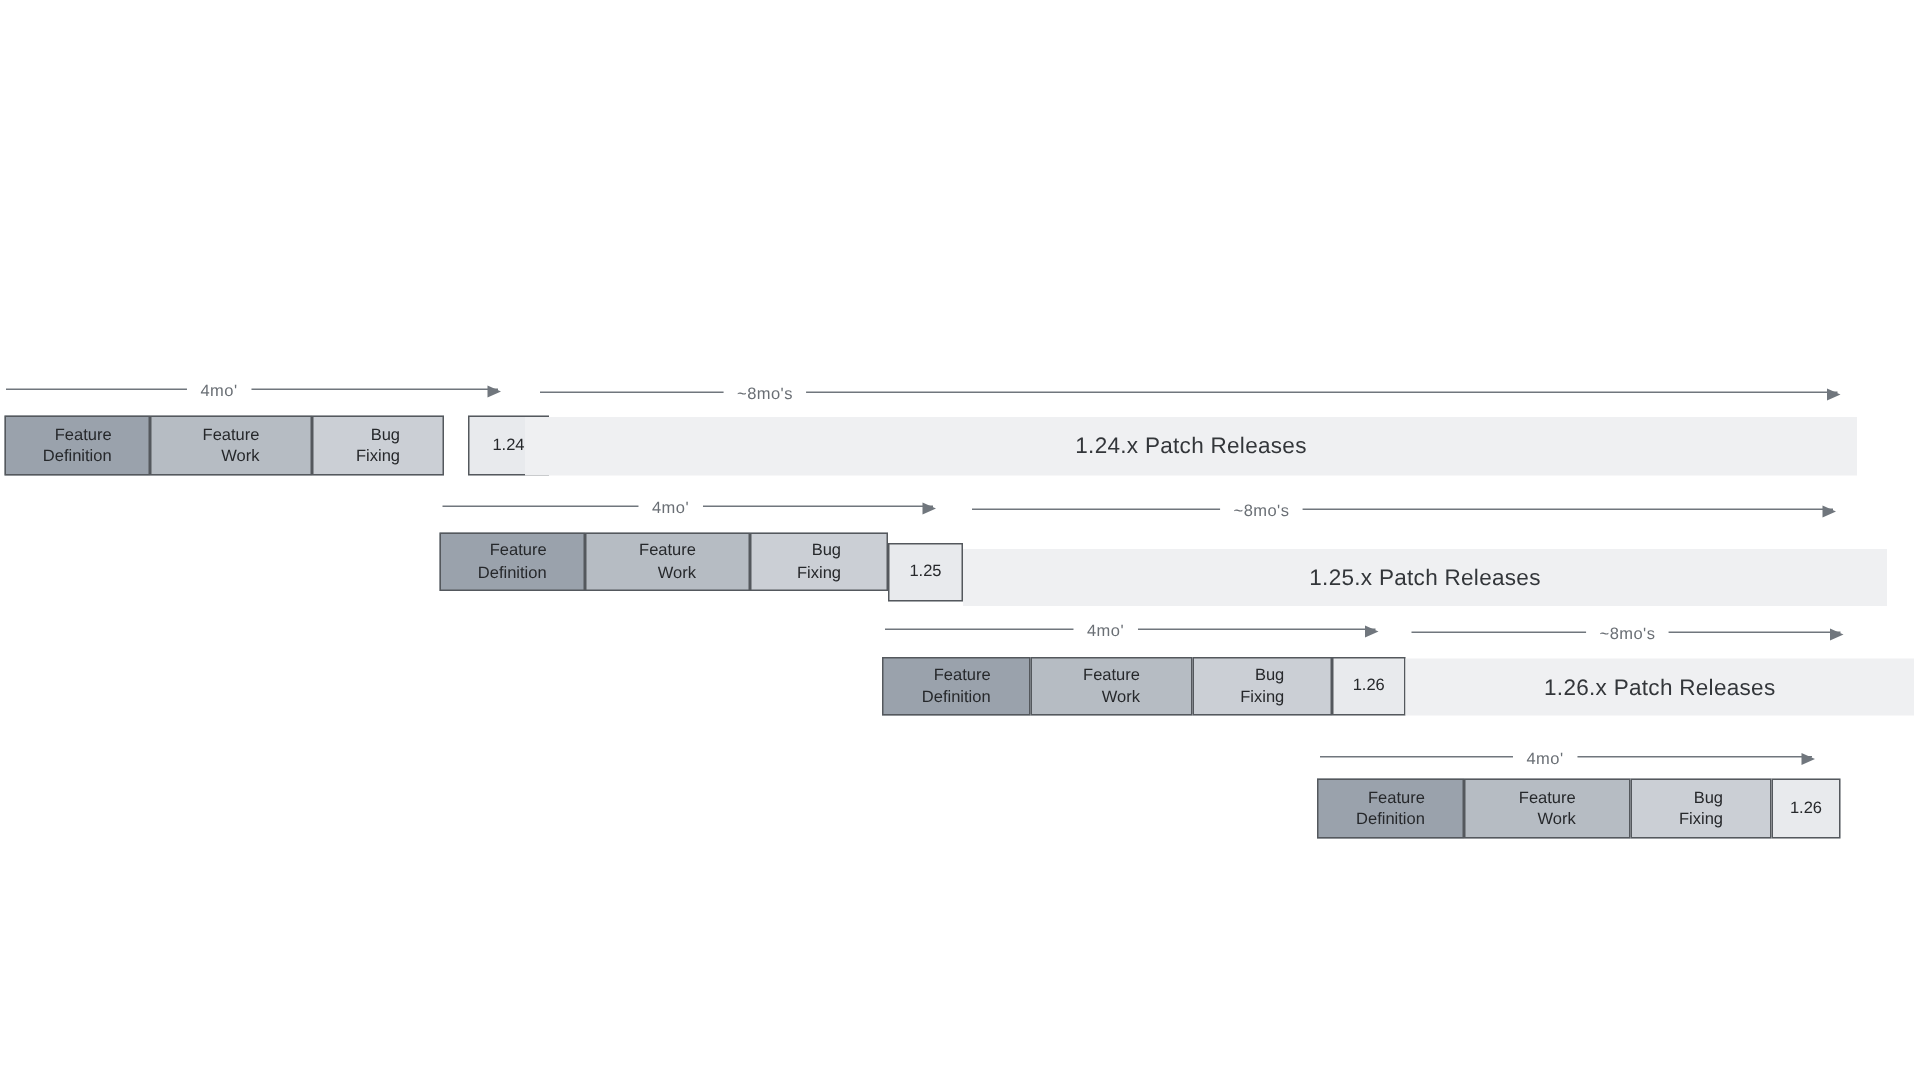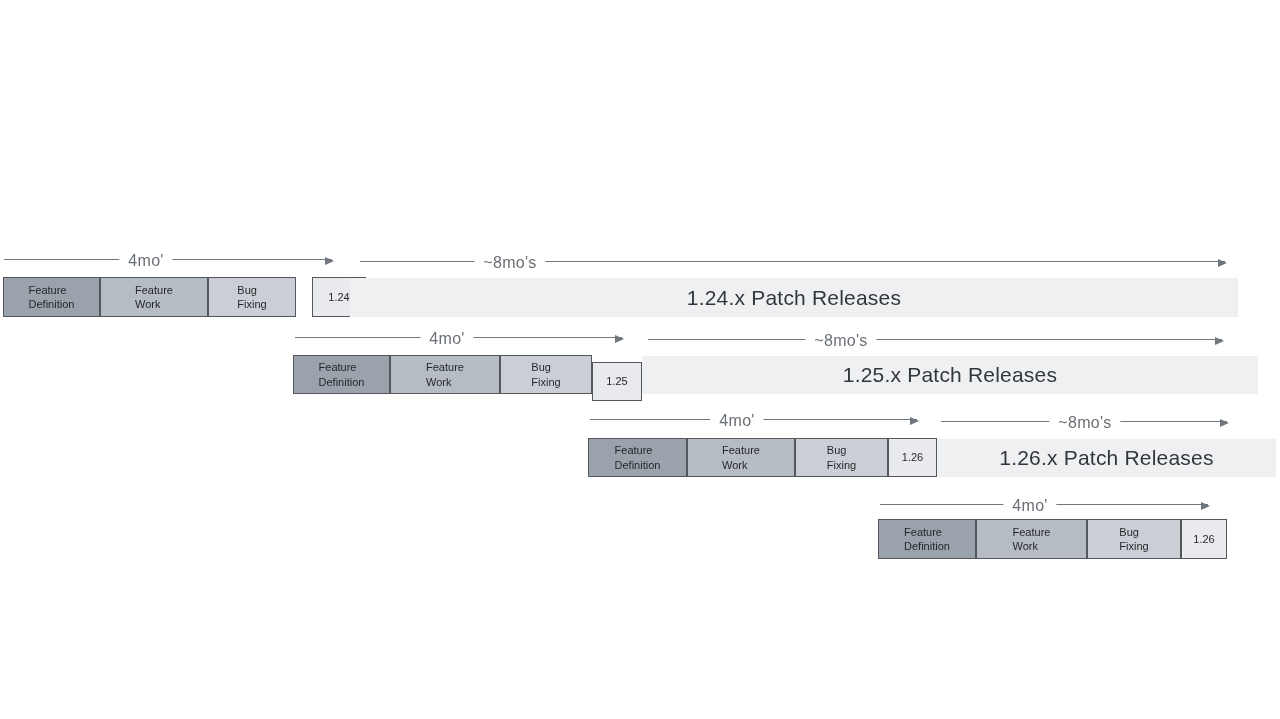--- a/index.html
+++ b/index.html
@@ -9,39 +9,39 @@
   }
   
   .tl-arrow { position:absolute; height:0; border-top:1.5px solid var(--arrow); }
   .tl-arrow .head {
     position:absolute; right:-2px; top:-3.5px; width:0; height:0;
     border-top:4px solid transparent; border-bottom:4px solid transparent;
     border-left:9px solid var(--arrow);
   }
   .tl-arrow .lbl {
     position:absolute; top:0.75px; transform:translate(-50%,-50%);
-    background:#ffffff; padding:0 9px; font-size:16px; letter-spacing:0.3px;
+    background:#ffffff; padding:0 9px; font-size:11px; letter-spacing:0.3px;
     color:var(--arrow_label); white-space:nowrap;
   }
   
   .pbox {
     position:absolute; box-sizing:border-box; border:1.5px solid var(--box_border);
     display:flex; align-items:center; justify-content:center;
     font-size:11px; line-height:1.3; color:var(--box_text); text-align:center;
   }
-  .pbox .wrap { width:min-content; text-align:left; }
+  .pbox .wrap { width:min-content; text-align:right; }
   .fd  { background:var(--feature_definition); }
   .fw  { background:var(--feature_work); }
   .bf  { background:var(--bug_fixing); }
   .ver { background:var(--version_box); }
   
   .band {
     position:absolute; background:var(--patch_band);
     display:flex; align-items:center; justify-content:center;
-    font-size:21px; color:var(--band_text); letter-spacing:0.2px;
+    font-size:15px; color:var(--band_text); letter-spacing:0.2px;
   }
 </style>
 </head>
 <body>
 
 <div class="page">
 
   <div>
     <div class="tl-arrow" style="left:4px;top:259px;width:328px;">
       <span class="head"></span>
@@ -82,21 +82,21 @@
     </div>
     <div class="pbox fw" style="left:390px;top:355px;width:110px;height:39px;">
       <span class="wrap">Feature Work</span>
     </div>
     <div class="pbox bf" style="left:500px;top:355px;width:92px;height:39px;">
       <span class="wrap">Bug Fixing</span>
     </div>
     <div class="pbox ver" style="left:592px;top:362px;width:50px;height:39px;">
       <span>1.25</span>
     </div>
-    <div class="band" style="left:642px;top:356px;width:616px;height:38px;">
+    <div class="band" style="left:642px;top:366px;width:616px;height:38px;">
       <span>1.25.x Patch Releases</span>
     </div>
   </div>
 
   <div>
     <div class="tl-arrow" style="left:590px;top:419px;width:327px;">
       <span class="head"></span>
       <span class="lbl" style="left:147px;">4mo'</span>
     </div>
     <div class="tl-arrow" style="left:941px;top:421px;width:286px;">

